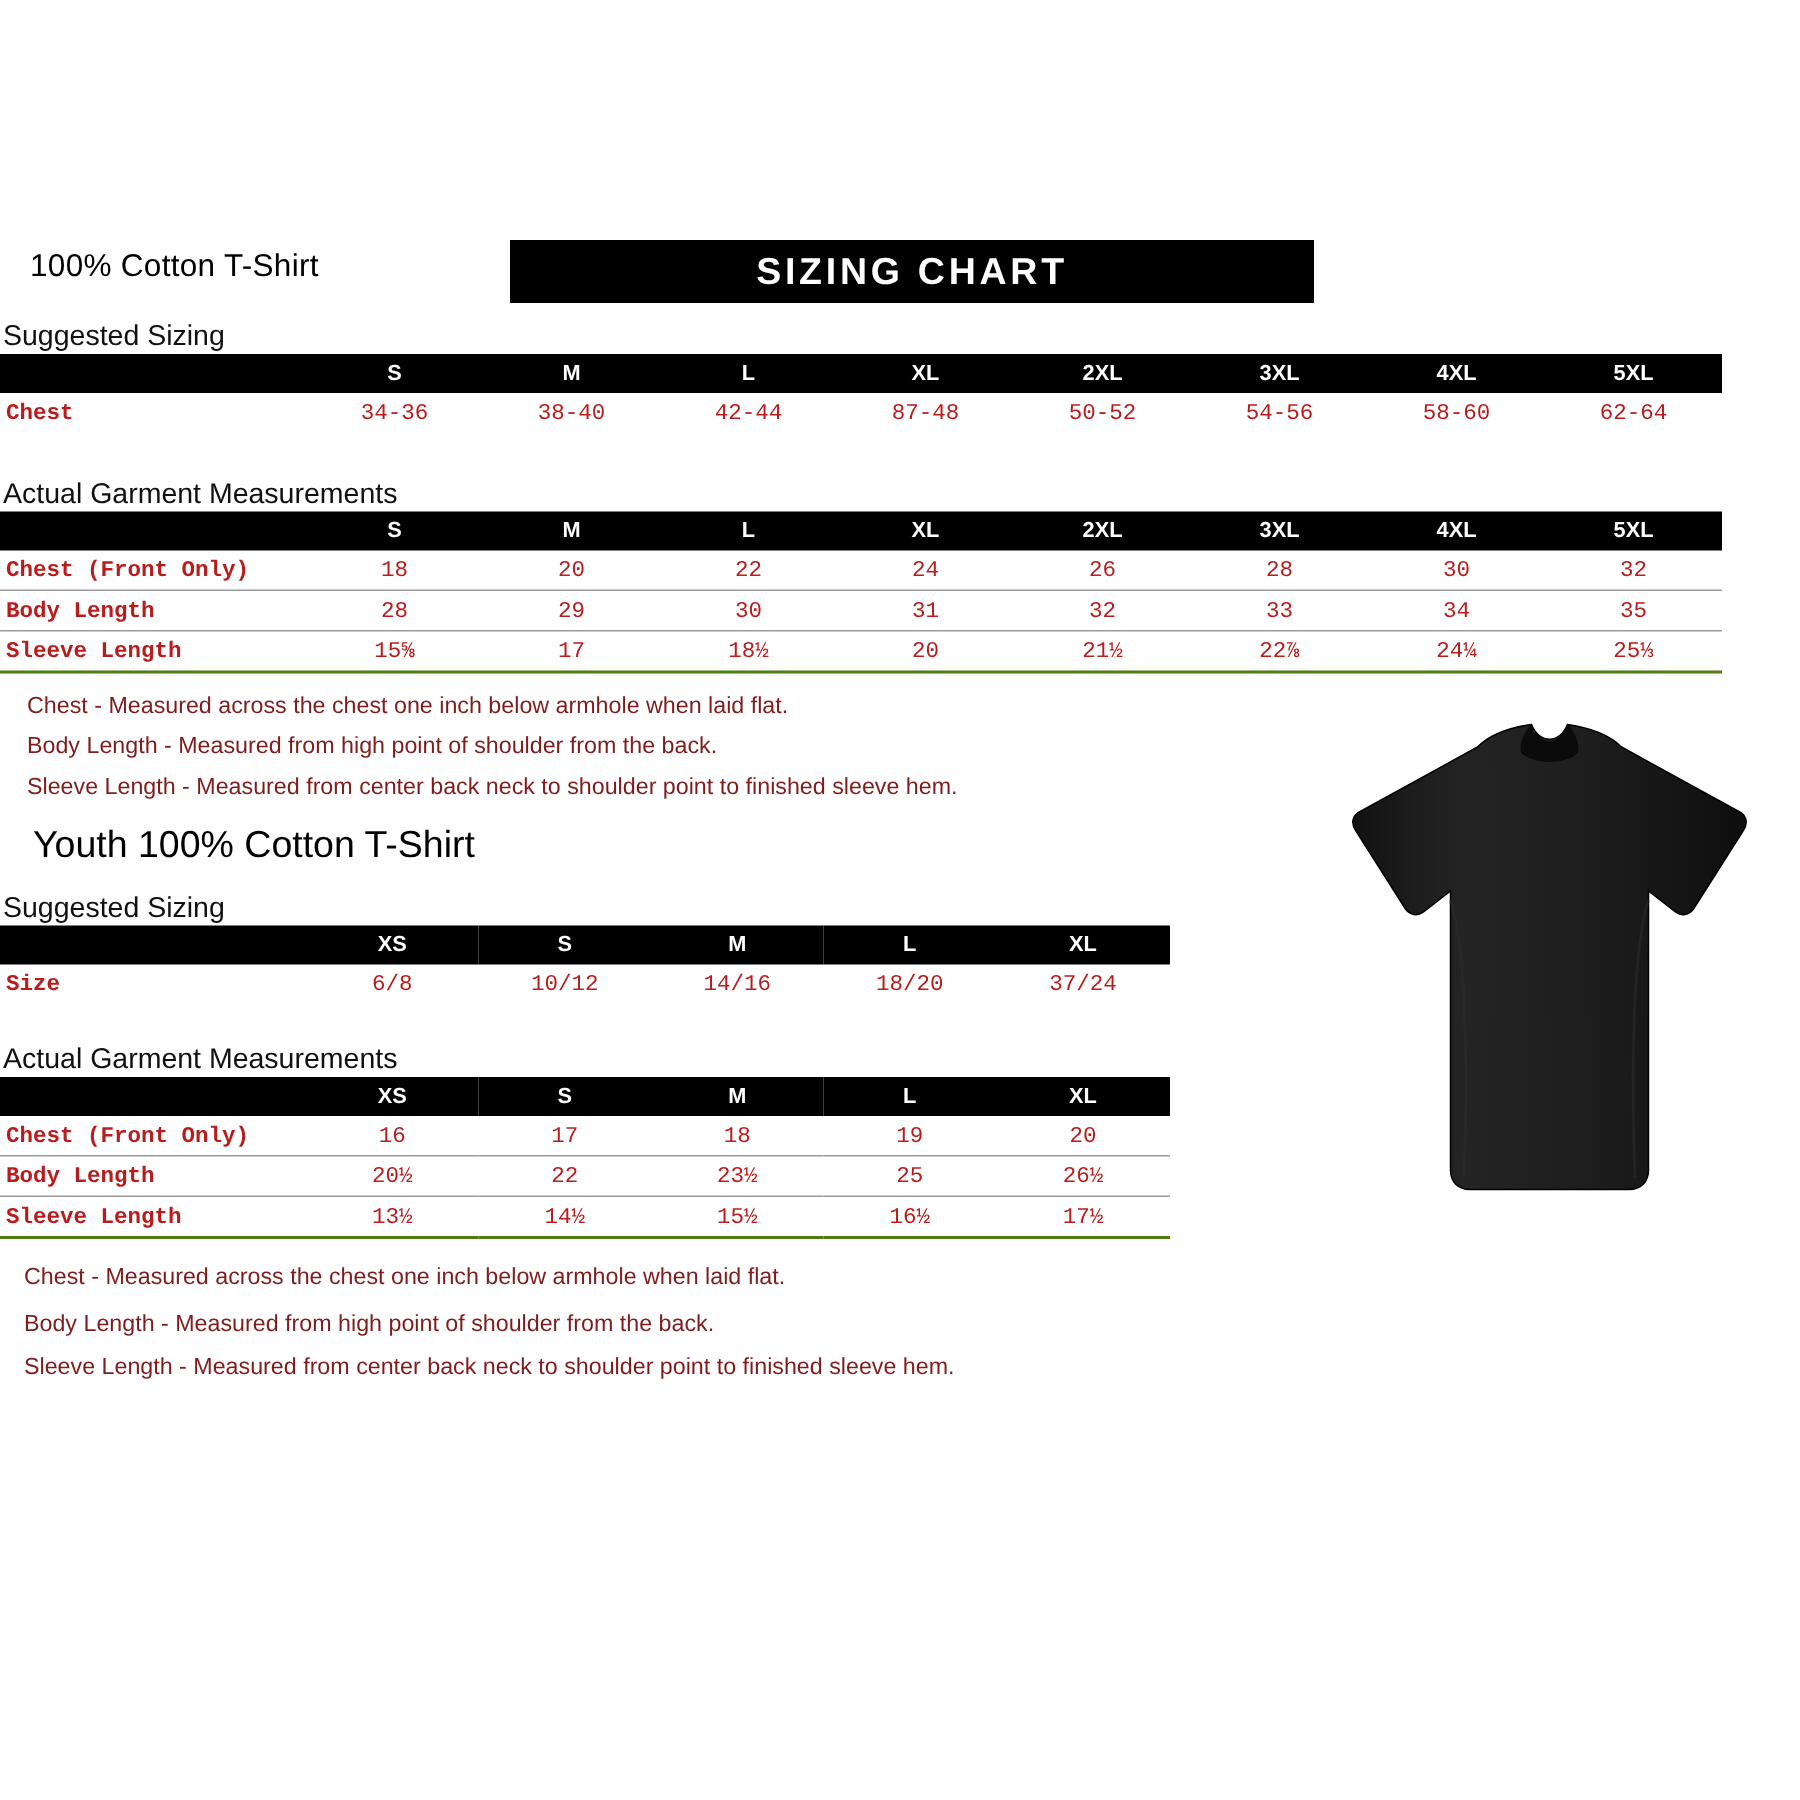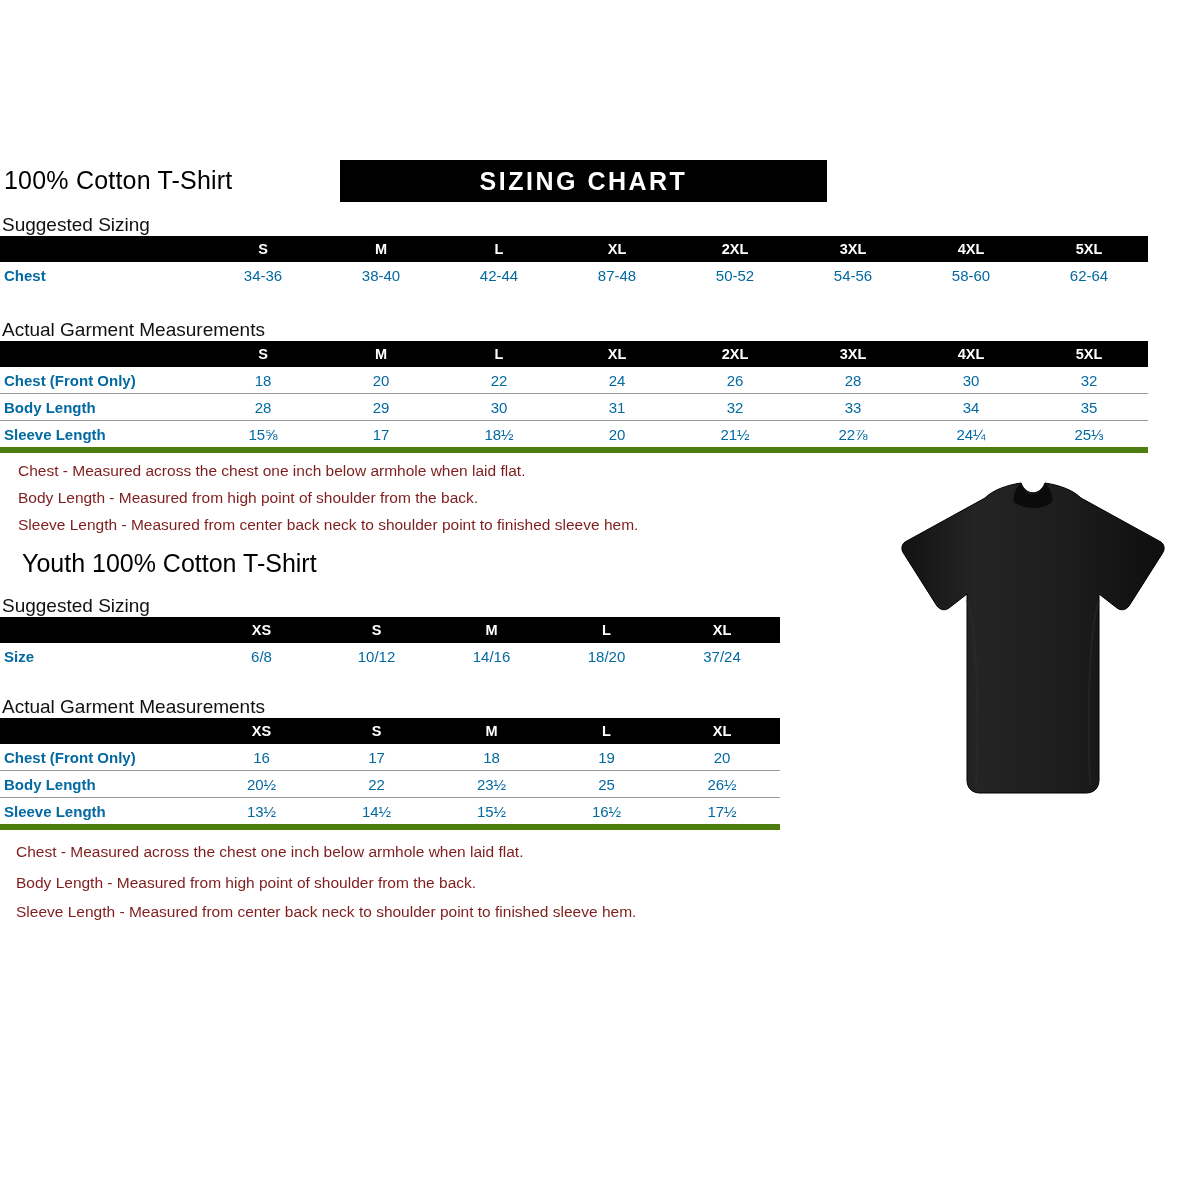--- a/index.html
+++ b/index.html
@@ -18,32 +18,32 @@
   .page {
     position: absolute;
     left: 0; top: 0;
     width: 1200px;
     height: 1200px;
   }
 
   
   .adult-title {
     position: absolute;
-    left: 4px;
+    left: 20px;
     top: 166px;
-    font-size: 25px;
+    font-size: 21px;
     font-weight: 400;
     letter-spacing: .2px;
     white-space: nowrap;
   }
   .banner {
     position: absolute;
     left: 340px;
     top: 160px;
-    width: 487px;
+    width: 536px;
     height: 42px;
     background: #000000;
     color: #ffffff;
     display: flex;
     align-items: center;
     justify-content: center;
   }
   .banner-text {
     font-size: 25px;
     font-weight: bold;
@@ -75,33 +75,34 @@
     text-align: center;
   }
   table.size-table thead th.rowhead {
     text-align: left;
   }
   table.size-table tbody td {
     height: 26px;
     padding: 0;
     text-align: center;
     font-size: 15px;
-    color: #0369a1;
+    color: #b91c1c;
+    font-family: Liberation Mono, monospace;
   }
   table.size-table tbody td.rowhead {
     text-align: left;
     font-weight: bold;
     padding-left: 4px;
     font-size: 15px;
   }
   table.size-table.lined tbody tr {
     border-bottom: 1px solid #9a9a9a;
   }
   table.size-table.lined tbody tr:last-child {
-    border-bottom: 6px solid #4d7c0f;
+    border-bottom: 2px solid #4d7c0f;
   }
 
   
   .note {
     position: absolute;
     font-size: 15.5px;
     color: #7f1d1d;
     white-space: nowrap;
   }
 

